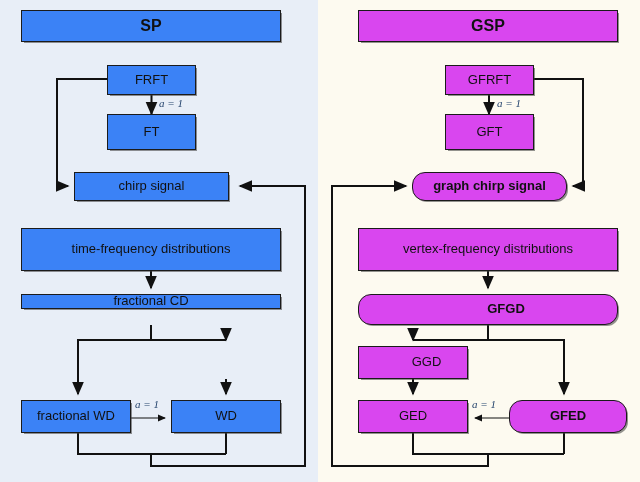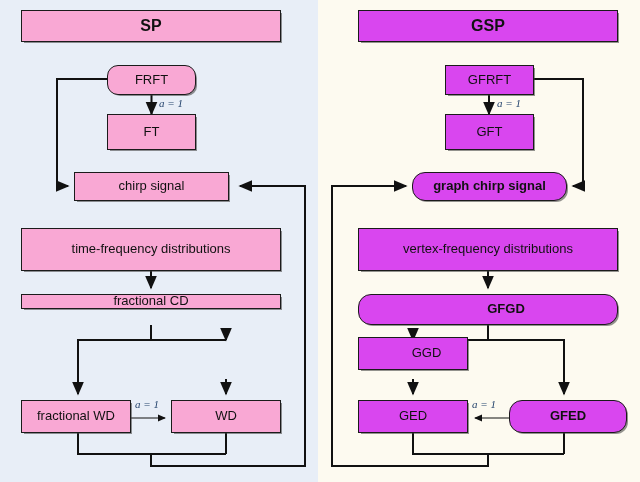--- a/index.html
+++ b/index.html
@@ -24,21 +24,21 @@
   .box{
     position:absolute;
     box-sizing:border-box;
     border:1px solid #1b1b1b;
     display:flex;align-items:center;justify-content:center;
     font-size:13px;color:#111;
     line-height:1.1;
     box-shadow:2px 2px 0 -1px rgba(60,60,60,.55);
     z-index:3;
   }
-  .box.blue{background:#f9a8d4;}
+  .box.blue{background:#3b82f6;}
   .box.cream{background:#d946ef;}
   .box.title{font-weight:bold;font-size:16px;}
   .box.bold{font-weight:bold;border-radius:13px;}
 
   
   .alpha{
     position:absolute;
     font-family:"Liberation Serif","DejaVu Serif",serif;
     font-size:11px;font-style:italic;color:#26456e;
     white-space:nowrap;z-index:4;
@@ -97,21 +97,21 @@
       <path stroke-width="1.2" d="M509,418 L475,418" marker-end="url(#ah-thin)"></path>
 
       <path stroke-width="2" d="M413,433 L413,454 L564,454"></path>
       <path stroke-width="2" d="M564,433 L564,454"></path>
       <path stroke-width="2" d="M488,454 L488,466 L332,466 L332,186 L406,186" marker-end="url(#ah)"></path>
     </g>
   </svg>
 
   <div class="box blue title" style="left:21px;top:10px;width:260px;height:32px;">SP</div>
 
-  <div class="box blue" style="left:107px;top:65px;width:89px;height:30px;border-radius:11px;">FRFT</div>
+  <div class="box blue" style="left:107px;top:65px;width:89px;height:30px;">FRFT</div>
 
   <div class="box blue" style="left:107px;top:114px;width:89px;height:36px;">FT</div>
 
   <div class="box blue" style="left:74px;top:172px;width:155px;height:29px;">chirp signal</div>
 
   <div class="box blue" style="left:21px;top:228px;width:260px;height:43px;">time-frequency distributions</div>
 
   <div class="box blue" style="left:21px;top:294px;width:260px;height:15px;">fractional CD</div>
 
 
@@ -128,21 +128,21 @@
   <div class="box cream" style="left:445px;top:65px;width:89px;height:30px;">GFRFT</div>
 
   <div class="box cream" style="left:445px;top:114px;width:89px;height:36px;">GFT</div>
 
   <div class="box cream bold" style="left:412px;top:172px;width:155px;height:29px;">graph chirp signal</div>
 
   <div class="box cream" style="left:358px;top:228px;width:260px;height:43px;">vertex-frequency distributions</div>
 
   <div class="box cream bold" style="left:358px;top:294px;width:260px;height:31px;padding-left:36px;">GFGD</div>
 
-  <div class="box cream" style="left:358px;top:337px;width:110px;height:33px;padding-left:27px;">GGD</div>
+  <div class="box cream" style="left:358px;top:346px;width:110px;height:33px;padding-left:27px;">GGD</div>
 
   <div class="box cream" style="left:358px;top:400px;width:110px;height:33px;">GED</div>
 
   <div class="box cream bold" style="left:509px;top:400px;width:118px;height:33px;">GFED</div>
 
   <div class="alpha" style="left:497px;top:97px;">a = 1</div>
 
   <div class="alpha" style="left:472px;top:398px;">a = 1</div>
 
 </div>

